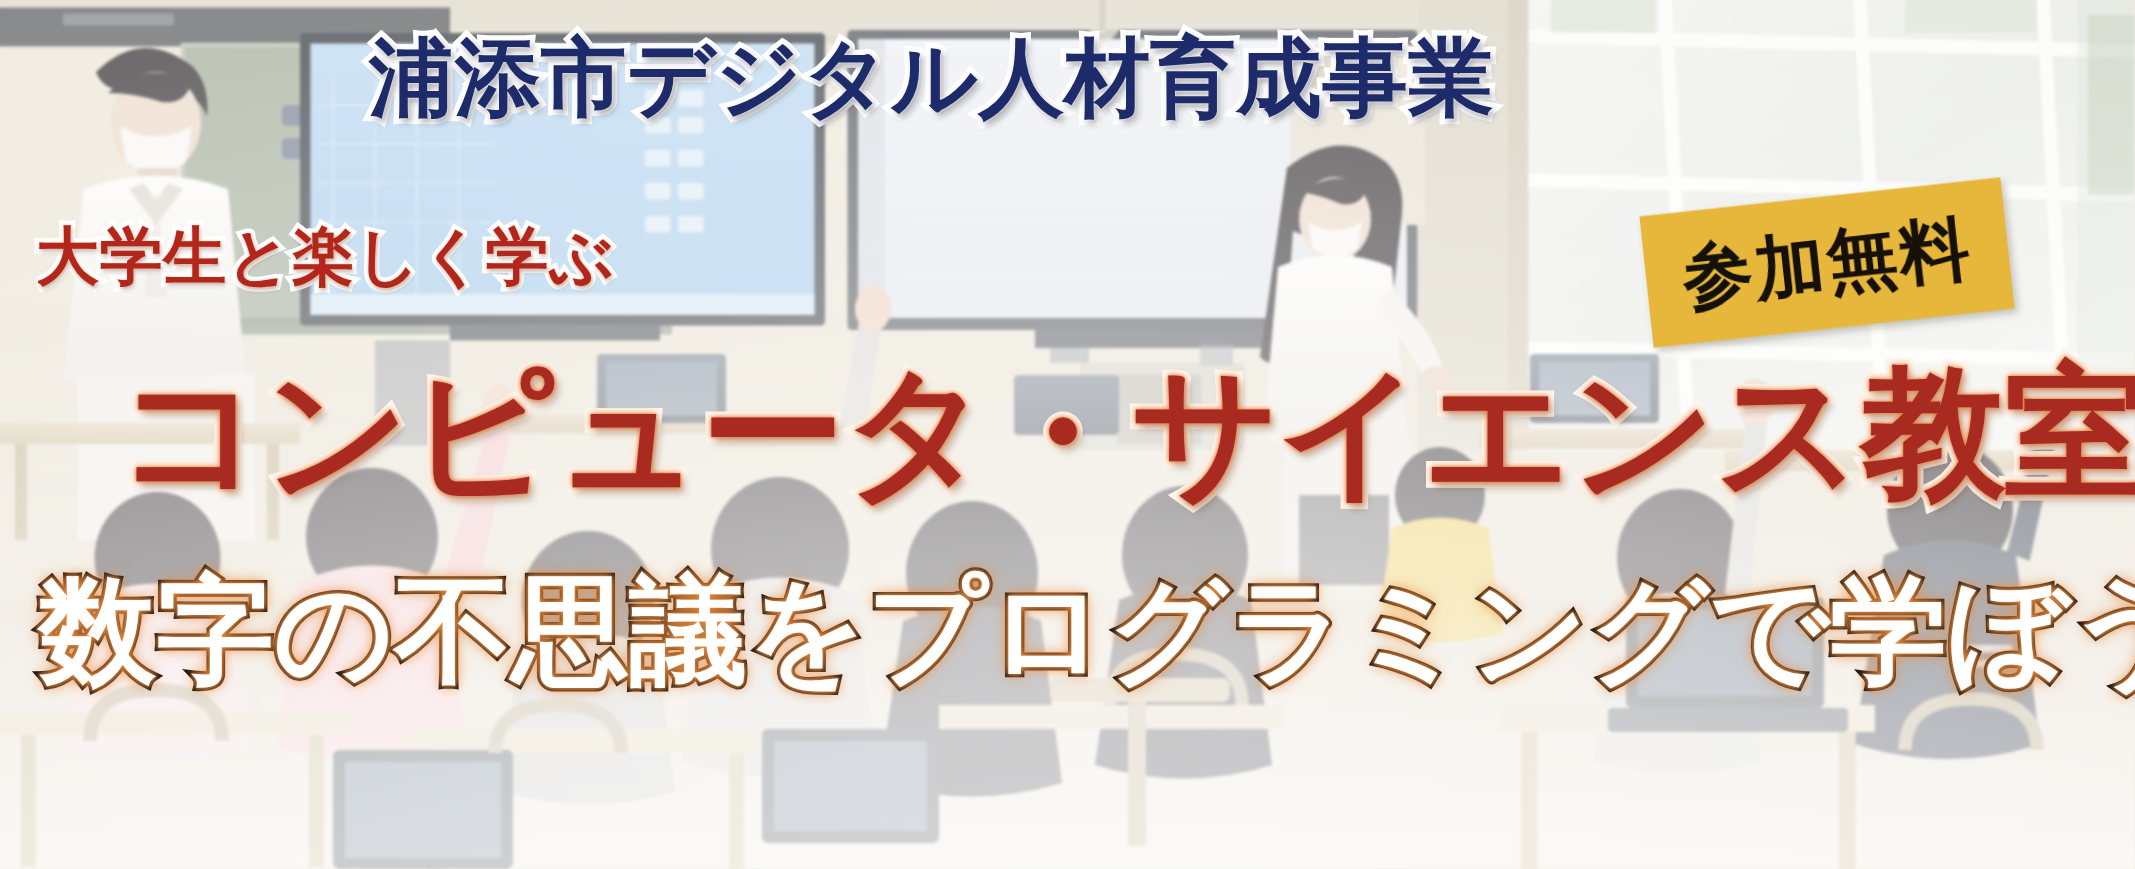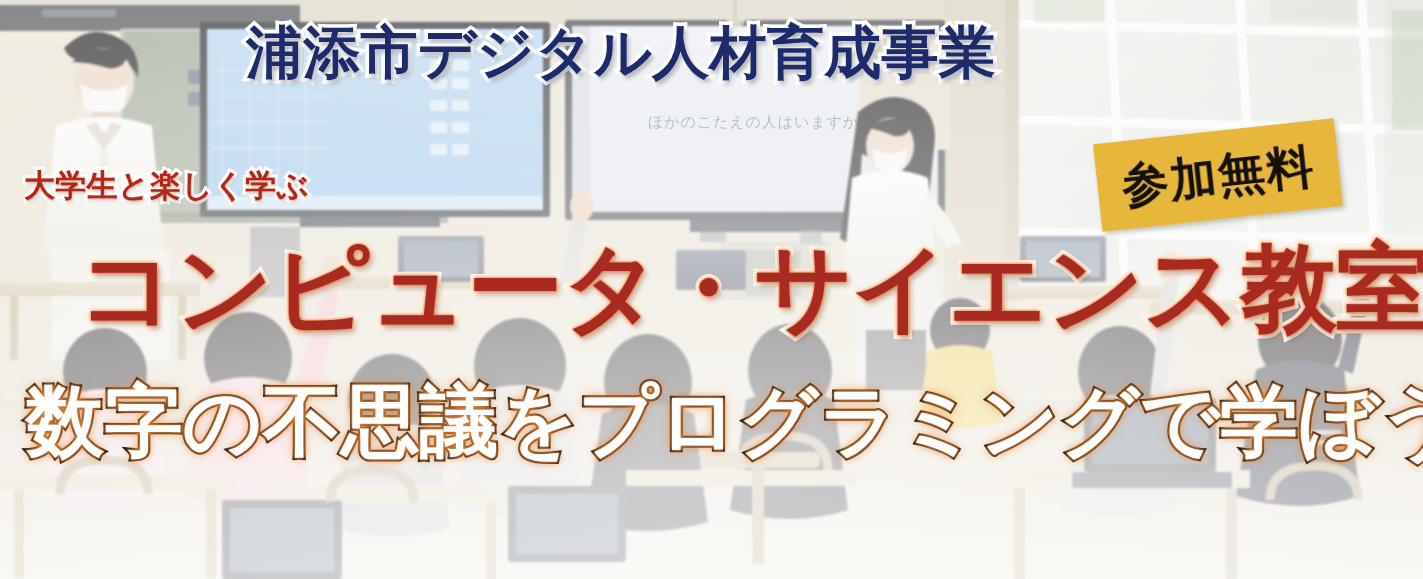--- a/index.html
+++ b/index.html
@@ -71,29 +71,28 @@
     paint-order: stroke fill;
     text-shadow:
       0 0 2px #ffffff,
       2px 3px 4px rgba(60,60,70,0.45);
   }
 
   
   #sub-headline {
     left: 24px;
     top: 150px;
-    font-size: 31px;
+    font-size: 42px;
     font-weight: 900;
     color: #b2261c;
     -webkit-text-stroke: 6px #ffffff;
     paint-order: stroke fill;
     text-shadow:
       0 0 1px #f0b48a,
       1px 2px 3px rgba(120,80,60,0.40);
-    margin-top: 20px;
   }
 
   
   #main-title {
     left: 78px;
     top: 240px;
     font-size: 96px;
     font-weight: 900;
     color: #a82a20;
     letter-spacing: -0.01em;
@@ -414,21 +413,20 @@
         <rect x="752" y="468" width="12" height="96" fill="#b9a887"></rect>
       </g>
 
       <rect x="0" y="0" width="1423" height="579" fill="url(#hazeG)"></rect>
     </svg>
   </div>
 
   <div id="photo-wash"></div>
   <div id="photo-blur"></div>
 
-  <div id="screen-question">ほかのこたえの人はいますか？</div>
 
   <div class="txt" id="program-name">浦添市デジタル人材育成事業</div>
 
   <div class="txt" id="sub-headline">大学生と楽しく学ぶ</div>
 
   <div class="txt" id="main-title">コンピュータ・サイエンス教室</div>
 
   <div class="txt" id="tagline">数字の不思議をプログラミングで学ぼう！</div>
 
   <div id="free-badge">

